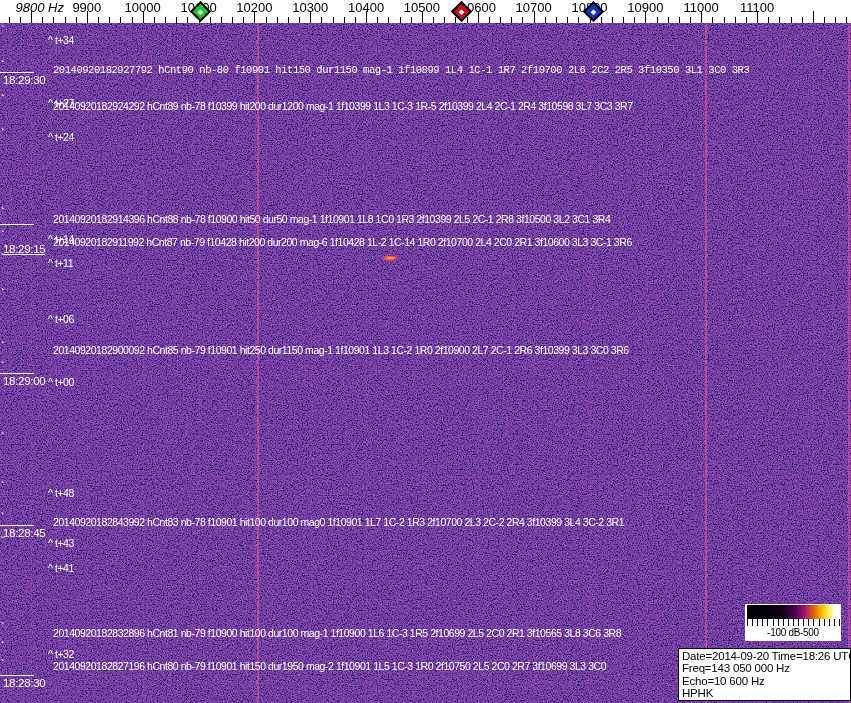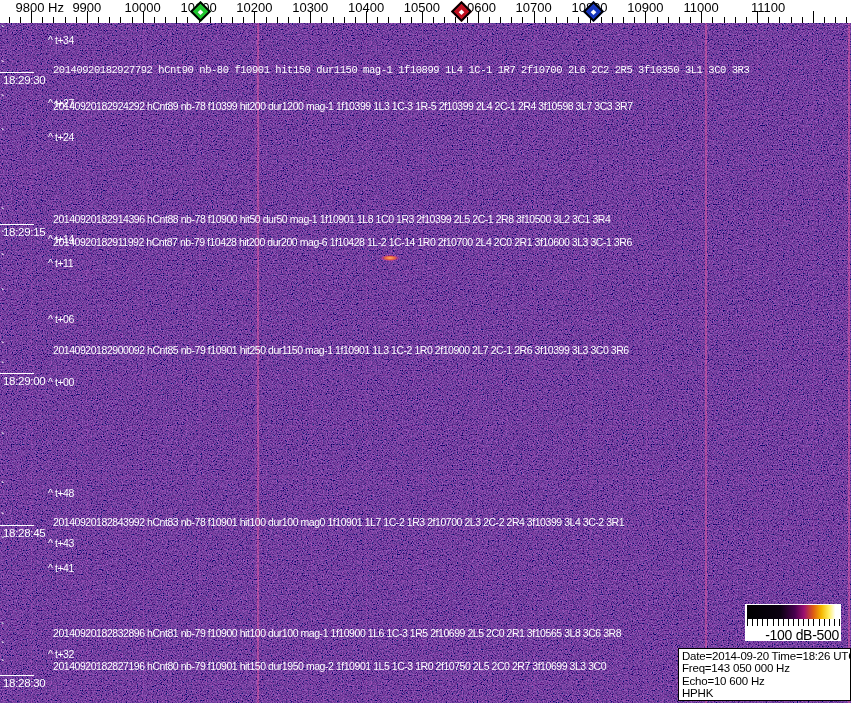--- a/index.html
+++ b/index.html
@@ -4,21 +4,21 @@
 <style>
   html,body{margin:0;padding:0;background:#888;}
   .screen{position:relative;width:851px;height:703px;background:#fff;
           font-family:"Liberation Sans",sans-serif;overflow:hidden;}
 
   
   .ruler{position:absolute;top:0;left:0;width:851px;height:23px;background:#fff;z-index:5;}
   .tick{position:absolute;bottom:0;width:1px;height:6px;background:#000;}
   .tick.major{height:12px;}
   .rlabel{position:absolute;top:0;transform:translateX(-50%);font-size:13px;color:#000;white-space:nowrap;}
-  .rlabel.first{transform:translateX(-32%);}
+  .rlabel.first{transform:translateX(-32%);font-style:italic;}
   .marker{position:absolute;top:4px;width:11px;height:11px;transform:rotate(45deg);border:2px solid #000;box-sizing:content-box;z-index:8;}
   .marker i{position:absolute;left:50%;top:50%;width:4px;height:4px;margin:-2px 0 0 -2px;background:#fff;}
 
   
   .spec{position:absolute;top:23px;left:0;width:851px;height:680px;background:#11073c;overflow:hidden;}
   .spec svg{position:absolute;left:0;top:0;}
   .vline{position:absolute;top:0;bottom:0;width:1px;background:rgba(195,85,195,.18);z-index:1;}
   .vline.bright{width:2px;background:rgba(255,95,160,.42);}
   .hline{position:absolute;left:0;right:0;height:1px;background:rgba(175,70,175,.14);z-index:1;}
   .blob{position:absolute;width:18px;height:6px;border-radius:50%;z-index:2;
@@ -27,22 +27,22 @@
   .tlabel{position:absolute;left:3px;color:#fff;font-size:11.5px;letter-spacing:-.3px;white-space:nowrap;z-index:3;}
   .ttick{position:absolute;left:0;width:34px;height:1px;background:#fff;z-index:3;}
   .emark{position:absolute;left:1px;color:#fff;font-size:10px;font-weight:bold;line-height:6px;z-index:3;}
 
   
   .cbar{position:absolute;left:745px;top:604px;width:96px;height:37px;background:#fff;z-index:6;}
   .cgrad{position:absolute;left:2px;right:2px;top:1px;height:14px;
          background:linear-gradient(to right,#000 0%,#0a0010 36%,#46004e 52%,#9c1070 62%,#dd5c14 72%,#f6b800 81%,#ffef60 89%,#fff 96%,#fff 100%);}
   .cticks{position:absolute;left:2px;right:2px;top:15px;height:8px;}
   .cticks b{position:absolute;top:0;width:1px;height:7px;background:#000;}
-  .clabels{position:absolute;left:2px;right:2px;top:23px;display:flex;justify-content:flex-end;
-           font-size:14px;color:#000;letter-spacing:-.3px;}
+  .clabels{position:absolute;left:2px;right:2px;top:23px;display:flex;justify-content:center;
+           font-size:10px;color:#000;letter-spacing:-.3px;}
 
   
   .infobox{position:absolute;left:678px;top:648px;width:168px;height:50px;background:#fff;border:1px solid #000;
            z-index:7;color:#000;font-size:11.5px;letter-spacing:-.2px;line-height:12.4px;padding:1px 0 0 3px;white-space:nowrap;overflow:hidden;}
 </style>
 </head>
 <body>
 
 <div class="screen">
 
@@ -129,21 +129,21 @@
       <div class="rlabel" style="left: 198.55px;">10100</div>
       <div class="rlabel" style="left: 254.4px;">10200</div>
       <div class="rlabel" style="left: 310.25px;">10300</div>
       <div class="rlabel" style="left: 366.1px;">10400</div>
       <div class="rlabel" style="left: 421.95px;">10500</div>
       <div class="rlabel" style="left: 477.8px;">10600</div>
       <div class="rlabel" style="left: 533.65px;">10700</div>
       <div class="rlabel" style="left: 589.5px;">10800</div>
       <div class="rlabel" style="left: 645.35px;">10900</div>
       <div class="rlabel" style="left: 701.2px;">11000</div>
-      <div class="rlabel" style="left: 757.05px; margin-left: 11px;">11100</div>
+      <div class="rlabel" style="left: 757.05px;">11100</div>
       <div class="marker" style="left: 193px; background: rgb(30, 197, 46);">
         <i></i>
       </div>
       <div class="marker" style="left: 454px; background: rgb(192, 16, 32);">
         <i></i>
       </div>
       <div class="marker" style="left: 586px; background: rgb(21, 53, 189);">
         <i></i>
       </div>
     </div>
@@ -223,21 +223,21 @@
       <div class="emark" style="top: 411px;">`</div>
       <div class="emark" style="top: 460px;">`</div>
       <div class="emark" style="top: 491px;">`</div>
       <div class="emark" style="top: 515px;">`</div>
       <div class="emark" style="top: 601px;">`</div>
       <div class="emark" style="top: 620px;">`</div>
       <div class="emark" style="top: 638px;">`</div>
       <div class="ttick" style="top: 49px;"></div>
       <div class="tlabel" style="top: 51px;">18:29:30</div>
       <div class="ttick" style="top: 201px;"></div>
-      <div class="tlabel" style="top: 203px;">18:29:15</div>
+      <div class="tlabel" style="top: 220px; text-decoration: underline;">18:29:15</div>
       <div class="ttick" style="top: 350px;"></div>
       <div class="tlabel" style="top: 352px;">18:29:00</div>
       <div class="ttick" style="top: 502px;"></div>
       <div class="tlabel" style="top: 504px;">18:28:45</div>
       <div class="ttick" style="top: 652px;"></div>
       <div class="tlabel" style="top: 654px;">18:28:30</div>
     </div>
 
   <div class="cbar">
     <div class="cgrad"></div>

